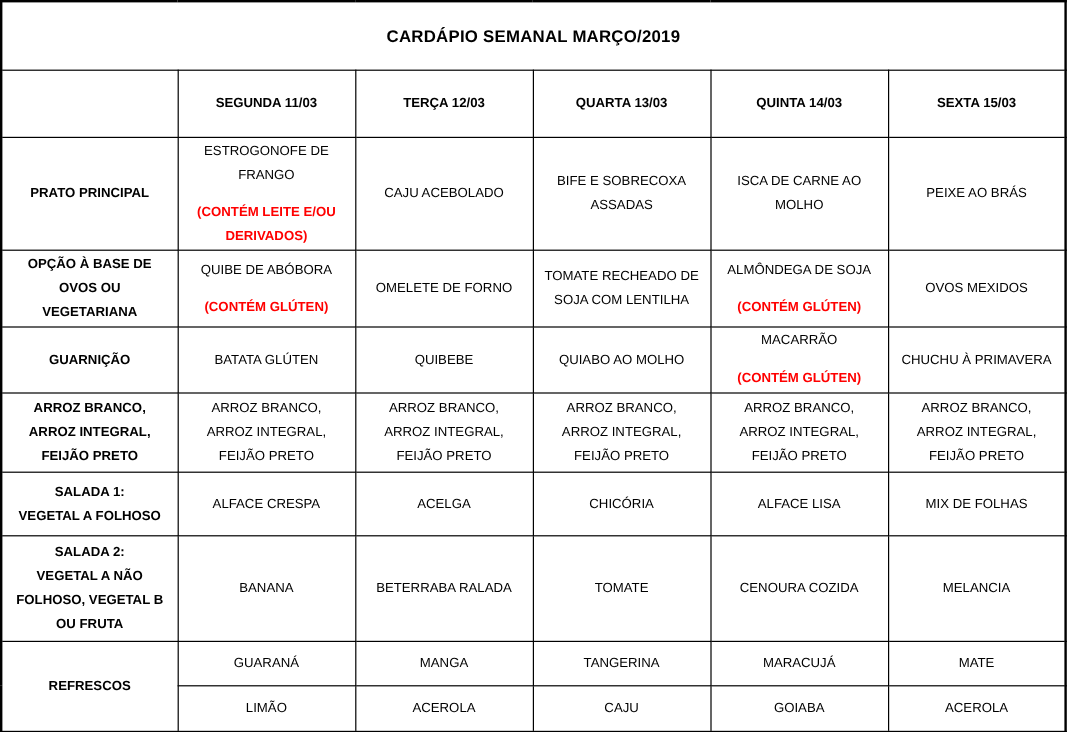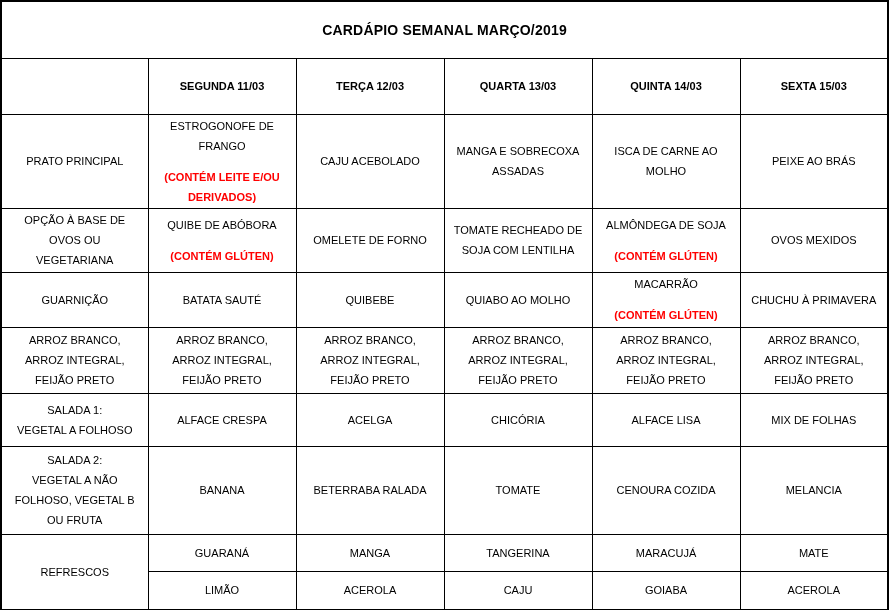--- a/index.html
+++ b/index.html
@@ -28,21 +28,21 @@
     overflow: hidden;
   }
   tr.title-row th {
     height: 57px;
     font-size: 14px;
     font-weight: bold;
     letter-spacing: 0.2px;
     margin-top: 25px;
   }
   tr.header-row th { height: 56px; font-weight: bold; }
-  th.row-label { font-weight: normal; }
+  th.row-label { font-weight: bold; }
   td.menu-cell { font-weight: normal; }
   .warning { color: var(--warning); font-weight: bold; display: block; margin-top: 11px; }
   .cell-text { display: block; }
 </style>
 </head>
 <body>
 
 <table class="menu">
   <colgroup>
     <col style="width:147px">
@@ -65,40 +65,40 @@
         <th>SEXTA 15/03</th>
       </tr>
   </thead>
   <tbody>
       <tr style="height: 82px;">
         <th class="row-label">PRATO PRINCIPAL</th>
         <td class="menu-cell"><span class="cell-text">ESTROGONOFE DE
 FRANGO</span><span class="warning">(CONTÉM LEITE E/OU
 DERIVADOS)</span></td>
         <td class="menu-cell"><span class="cell-text">CAJU ACEBOLADO</span></td>
-        <td class="menu-cell"><span class="cell-text">MANGA E SOBRECOXA
+        <td class="menu-cell"><span class="cell-text">BIFE E SOBRECOXA
 ASSADAS</span></td>
         <td class="menu-cell"><span class="cell-text">ISCA DE CARNE AO
 MOLHO</span></td>
         <td class="menu-cell"><span class="cell-text">PEIXE AO BRÁS</span></td>
       </tr>
       <tr style="height: 64px;">
         <th class="row-label">OPÇÃO À BASE DE
 OVOS OU
 VEGETARIANA</th>
         <td class="menu-cell"><span class="cell-text">QUIBE DE ABÓBORA</span><span class="warning">(CONTÉM GLÚTEN)</span></td>
         <td class="menu-cell"><span class="cell-text">OMELETE DE FORNO</span></td>
         <td class="menu-cell"><span class="cell-text">TOMATE RECHEADO DE
 SOJA COM LENTILHA</span></td>
         <td class="menu-cell"><span class="cell-text">ALMÔNDEGA DE SOJA</span><span class="warning">(CONTÉM GLÚTEN)</span></td>
         <td class="menu-cell"><span class="cell-text">OVOS MEXIDOS</span></td>
       </tr>
       <tr style="height: 55px; padding-left: 45px;">
         <th class="row-label">GUARNIÇÃO</th>
-        <td class="menu-cell"><span class="cell-text">BATATA SAUTÉ</span></td>
+        <td class="menu-cell"><span class="cell-text">BATATA GLÚTEN</span></td>
         <td class="menu-cell"><span class="cell-text">QUIBEBE</span></td>
         <td class="menu-cell"><span class="cell-text">QUIABO AO MOLHO</span></td>
         <td class="menu-cell"><span class="cell-text">MACARRÃO</span><span class="warning">(CONTÉM GLÚTEN)</span></td>
         <td class="menu-cell"><span class="cell-text">CHUCHU À PRIMAVERA</span></td>
       </tr>
       <tr style="height: 66px;">
         <th class="row-label">ARROZ BRANCO,
 ARROZ INTEGRAL,
 FEIJÃO PRETO</th>
         <td class="menu-cell"><span class="cell-text">ARROZ BRANCO,

